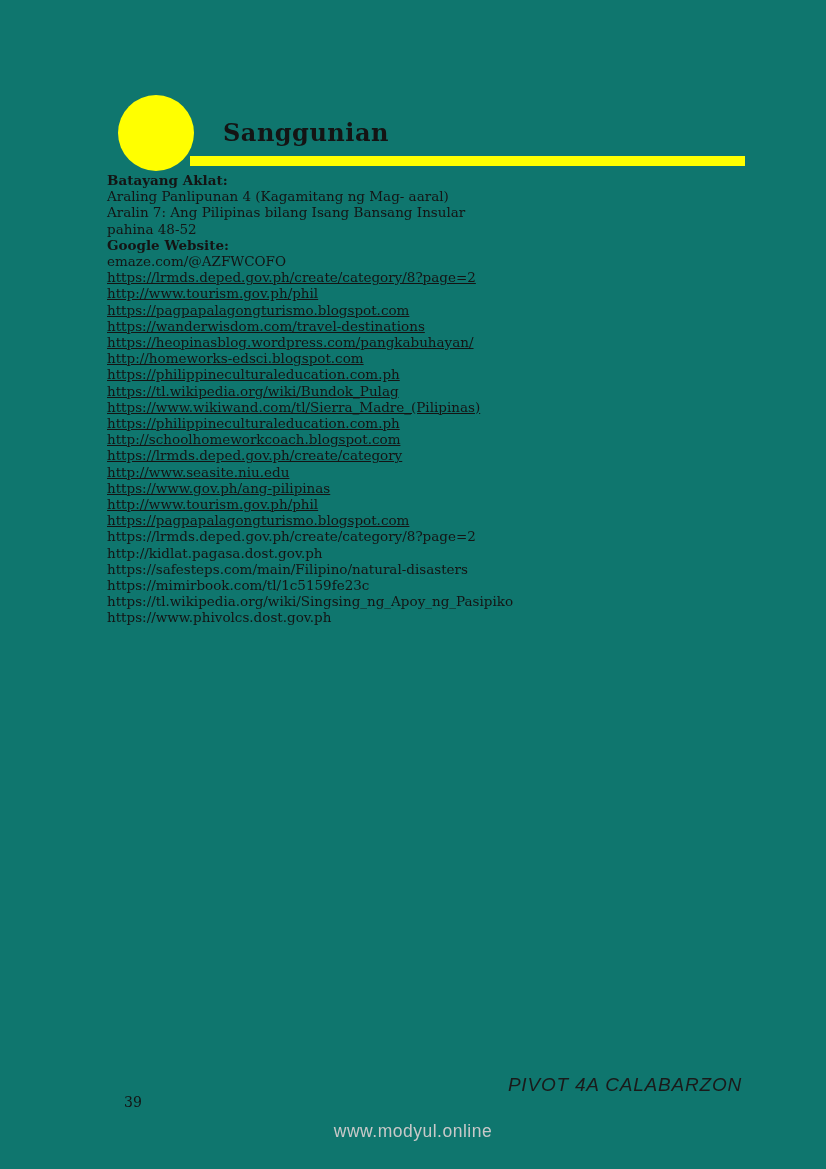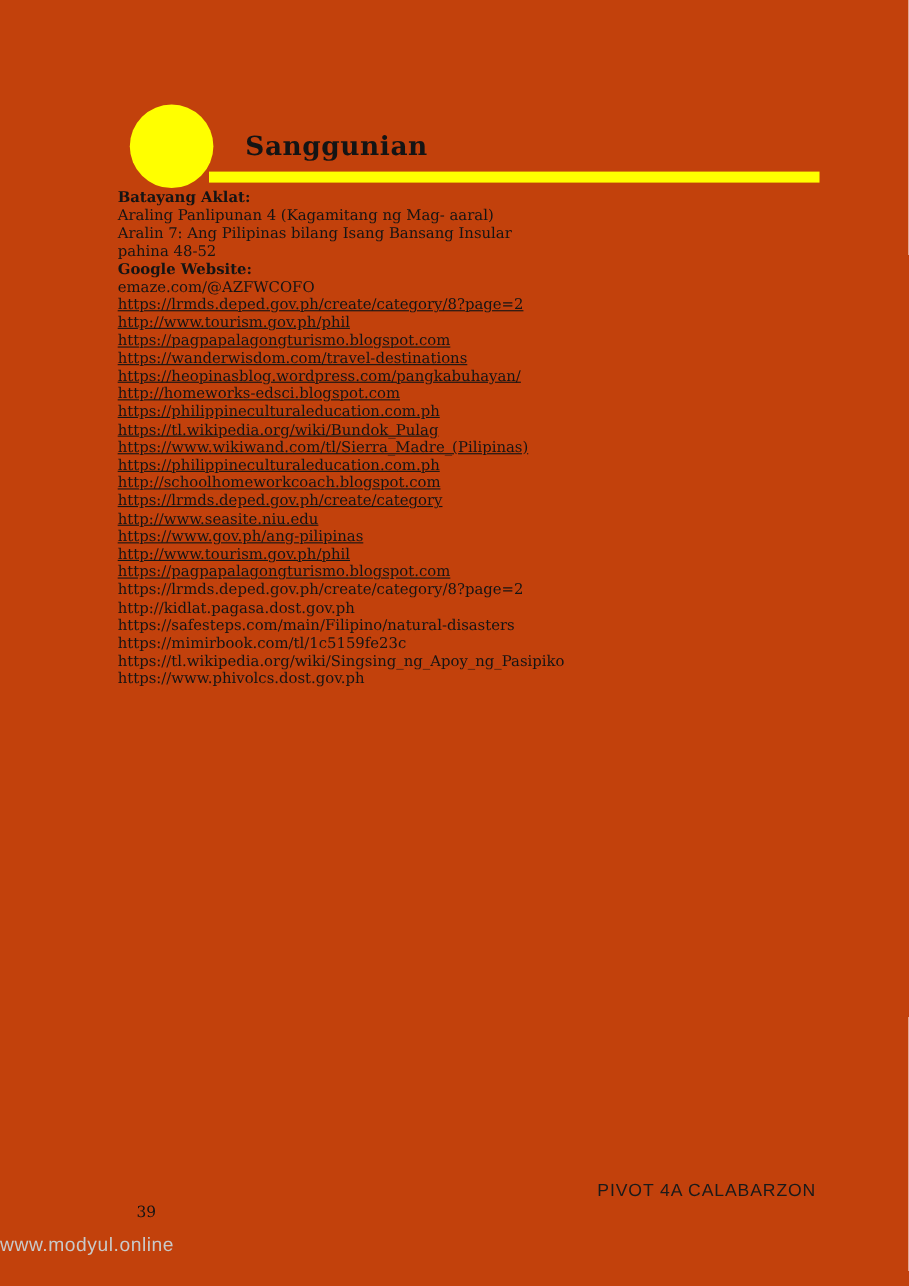--- a/index.html
+++ b/index.html
@@ -4,21 +4,21 @@
 <style>
   html, body {
     margin: 0;
     padding: 0;
     background: #ffffff;
   }
   .page {
     position: relative;
     width: 826px;
     height: 1169px;
-    background: #c2410c;
+    background: #0f766e;
     overflow: hidden;
     font-family: "DejaVu Serif", serif;
     color: #141414;
   }
   .accent-circle {
     position: absolute;
     left: 118px;
     top: 95px;
     width: 76px;
     height: 76px;
@@ -60,38 +60,40 @@
     white-space: nowrap;
   }
   .content .line.u {
     text-decoration: underline;
   }
   .footer-brand {
     position: absolute;
     right: 84px;
     top: 1074px;
     font-family: "Liberation Sans", sans-serif;
-    font-size: 16px;
+    font-style: italic;
+    font-size: 19px;
     letter-spacing: 0.8px;
     color: #1a1a1a;
   }
   .page-number {
     position: absolute;
     left: 124px;
     top: 1094px;
     width: 621px;
     font-family: "DejaVu Serif", serif;
     font-size: 14px;
     color: #141414;
   }
   .watermark {
     position: absolute;
     left: 0;
     top: 1121px;
     width: 100%;
+    text-align: center;
     font-family: "Liberation Sans", sans-serif;
     font-size: 17.5px;
     letter-spacing: 0.5px;
     color: #c9c9c9;
   }
 </style>
 </head>
 <body>
 
 <div class="page">

